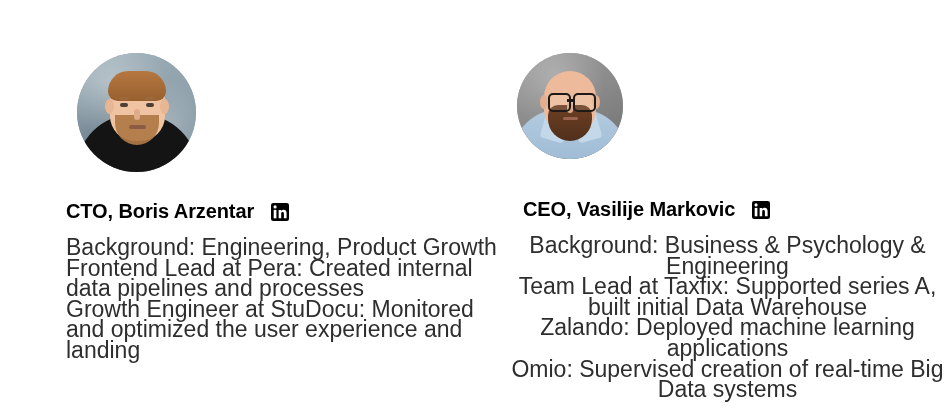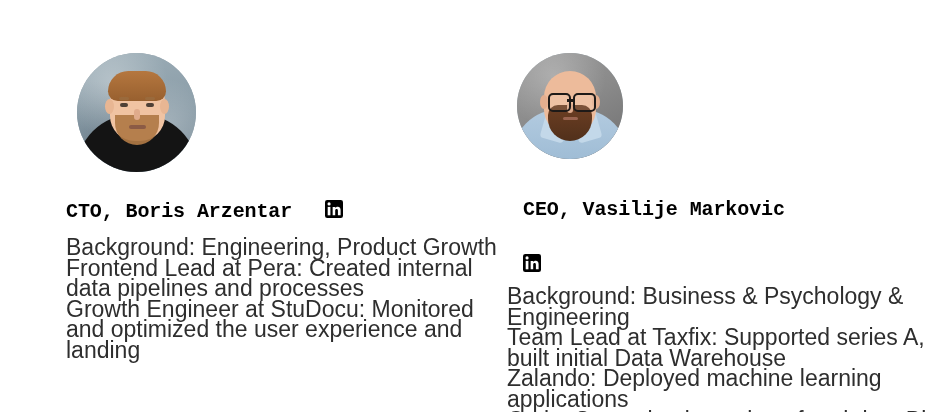--- a/index.html
+++ b/index.html
@@ -171,47 +171,46 @@
     border: 2.5px solid #1e1a18;
     border-radius: 5px;
     background: rgba(255,255,255,.10);
   }
   .p2-bridge { left: 50%; top: 46px; margin-left: -3px; width: 6px; height: 2.5px; background: #1e1a18; }
   .p2-nose { left: 50%; top: 50px; margin-left: -3px; width: 6px; height: 10px; background: #ddab8d; border-radius: 3px; }
 
   
   .name-row {
     display: flex;
-    align-items: flex-start;
-    gap: 33px;
-    font-family: Liberation Mono, monospace;
+    align-items: center;
+    gap: 17px;
   }
   .name-row-1 { margin-left: 0px; margin-top: 28px; }
-  .name-row-2 { margin-left: 16px; margin-top: 39px; flex-direction: column; }
+  .name-row-2 { margin-left: 16px; margin-top: 39px; }
   .member-name {
     font-size: 20px;
     font-weight: bold;
     color: #000000;
     letter-spacing: -0.1px;
     white-space: nowrap;
   }
   .li-icon {
     width: 18px;
     height: 18px;
     display: block;
     flex: none;
   }
   .bio {
     font-size: 23px;
     line-height: 20.6px;
     color: #2e2e2e;
     margin-top: 14px;
     white-space: pre-line;
   }
-  .bio-2 { margin-top: 14px; }
+  .bio-2 { margin-top: 14px; text-align: center; }
 </style>
 </head>
 <body>
 
 <div class="team-grid">
 
   <div class="member-col col-1">
 
     <div class="avatar avatar-1">
       <div class="av-bg av-bg-1"></div>

